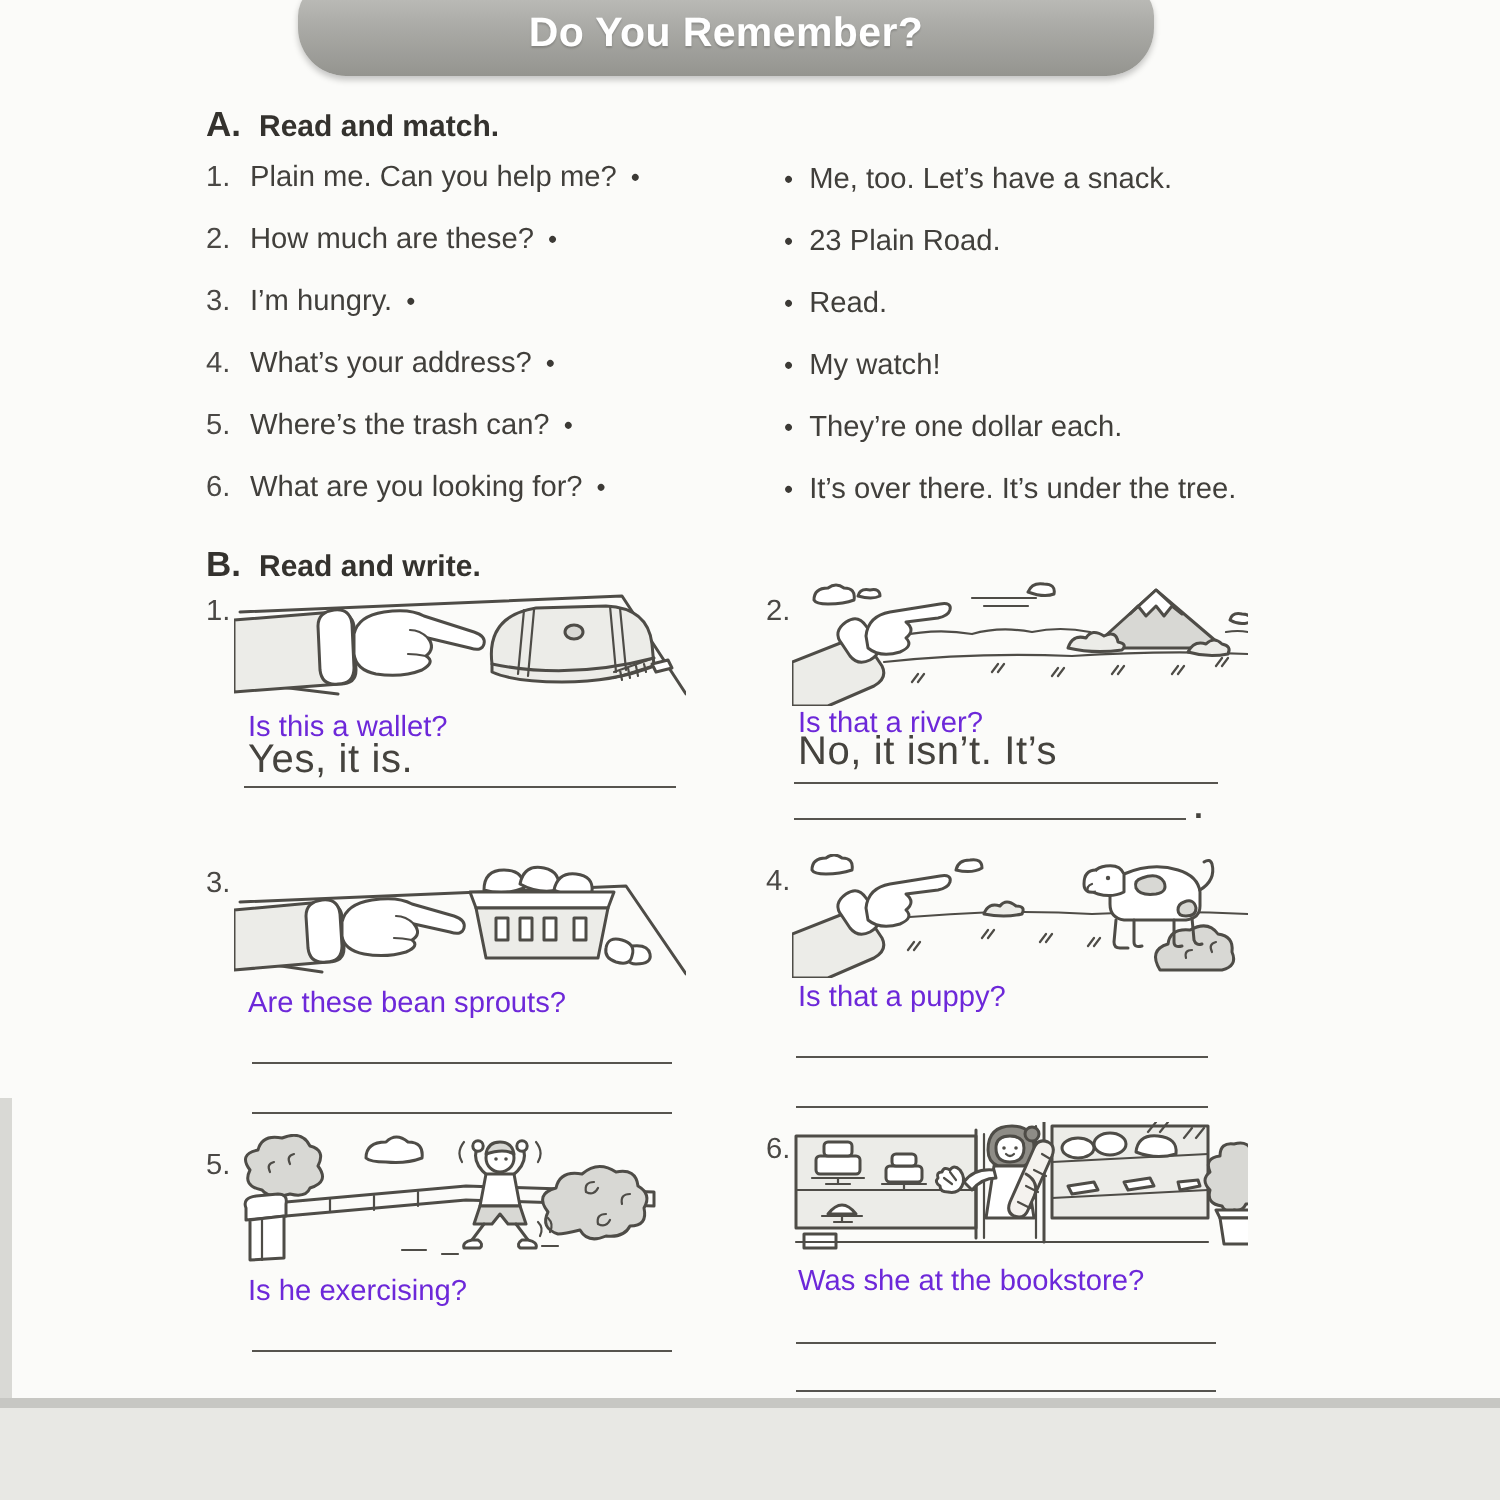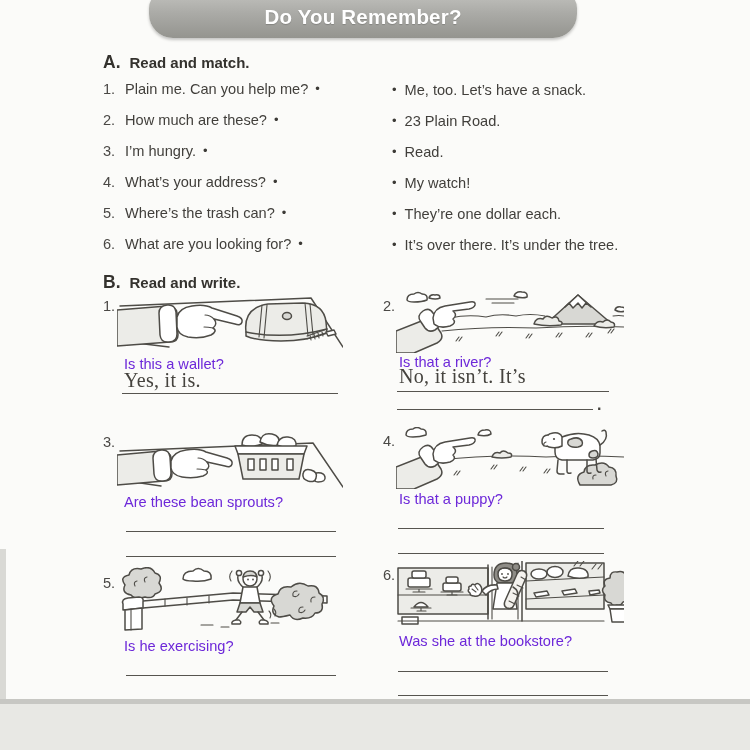--- a/index.html
+++ b/index.html
@@ -25,21 +25,21 @@
   .mlist{position:absolute;}
   .mrow{display:flex;align-items:flex-start;height:31.1px;font-size:14.6px;color:#413f3b;line-height:18px;}
   .mnum{width:22px;flex:none;color:#4a4845;}
   .mdot{margin-left:7px;font-size:13px;color:#3c3a36;}
   .mdot.lead{margin-left:0;margin-right:8px;}
 
   .bnum{position:absolute;font-size:14.6px;color:#4a4845;}
   .bpic{position:absolute;}
   .bpic svg{display:block;}
   .bq{position:absolute;font-size:14.6px;color:#6d28d9;}
-  .bans{position:absolute;font-family:Liberation Serif, serif;font-size:20px;color:#45433e;letter-spacing:.3px;white-space:nowrap;}
+  .bans{position:absolute;font-family:Liberation Sans, sans-serif;font-size:20px;color:#45433e;letter-spacing:.3px;white-space:nowrap;}
   .bline{position:absolute;height:0;border-top:1.4px solid #56544f;}
   .period{position:absolute;font-size:16px;font-weight:bold;color:#45433e;}
 
   .pagenum{position:absolute;left:638px;top:703px;width:23px;height:23px;border-radius:50%;
     background:#5a574e;color:#fff;display:flex;align-items:center;justify-content:flex-end;
     font-size:11px;font-weight:bold;letter-spacing:.5px;}
 
   svg .ln{fill:none;stroke:#4e4c47;stroke-width:1.5;stroke-linecap:round;stroke-linejoin:round;}
   svg .fw{fill:#ffffff;stroke:#4e4c47;stroke-width:1.5;stroke-linejoin:round;}
   svg .fg{fill:#d8d8d4;stroke:#4e4c47;stroke-width:1.5;stroke-linejoin:round;}

